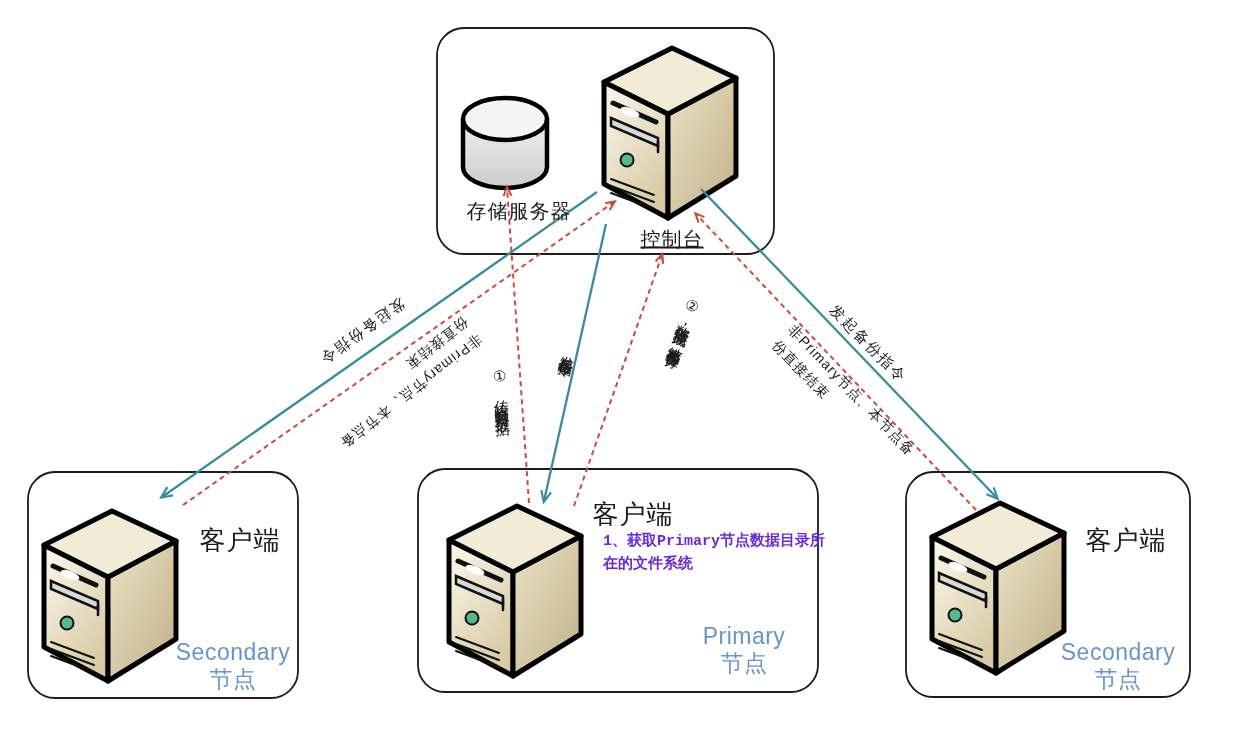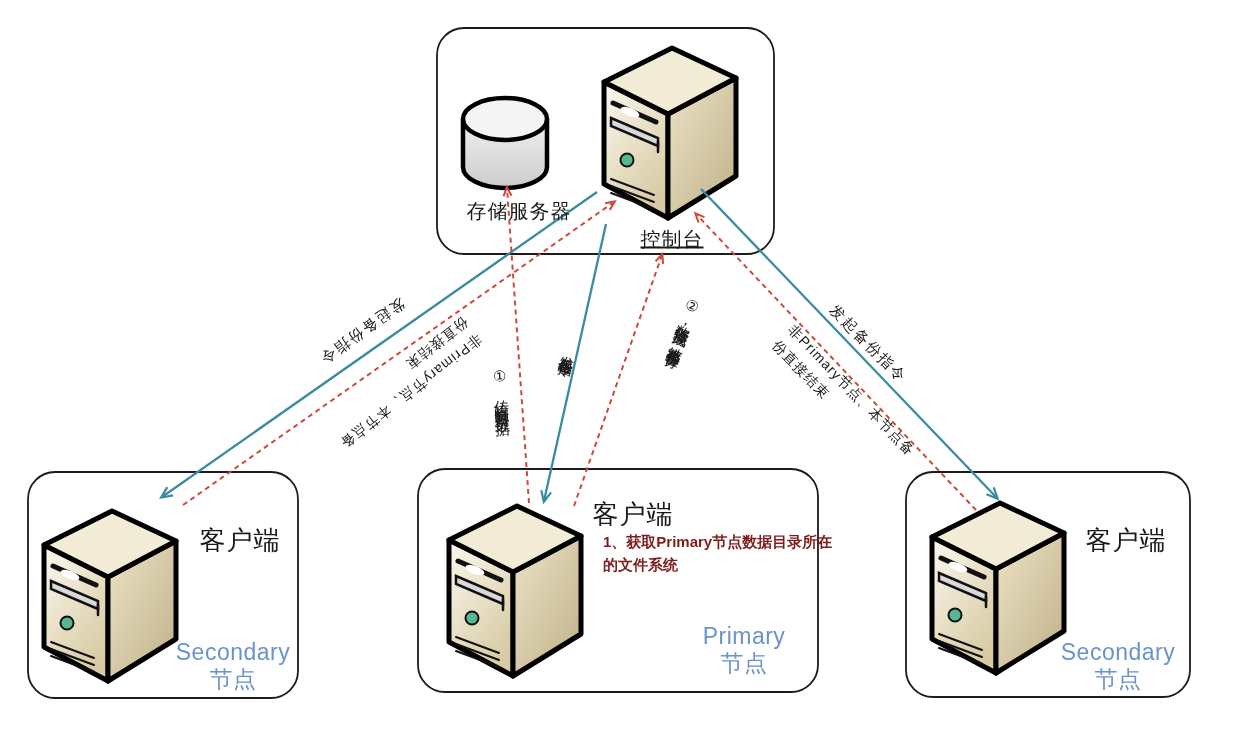--- a/index.html
+++ b/index.html
@@ -4,22 +4,22 @@
 <style>
   html,body{margin:0;padding:0;background:#ffffff;}
   .canvas{position:relative;width:1247px;height:739px;background:#ffffff;overflow:hidden;
           font-family:"Liberation Sans","DejaVu Sans",sans-serif;}
   svg.layer{position:absolute;left:0;top:0;}
   .lbl{position:absolute;color:#1a1a1a;transform:translate(-50%,-50%);white-space:nowrap;
        font-family:"Liberation Sans","DejaVu Sans",sans-serif;}
   .box-title{font-size:20px;letter-spacing:1px;margin-left:13px;}
   .client{font-size:26px;letter-spacing:1px;}
   .role{font-size:23px;color:#6a92cb;text-align:center;line-height:1.18;letter-spacing:0.5px;}
-  .steps{position:absolute;left:603px;top:531px;width:230px;color:#7f1d1d;
-         font-size:15px;font-weight:bold;line-height:1.5;}
+  .steps{position:absolute;left:603px;top:531px;width:230px;color:#6d28d9;
+         font-size:15px;font-weight:bold;line-height:1.5;font-family:Liberation Mono, monospace;}
   .steps p{margin:0 0 14px 0;}
   .arrow-lbl{font-size:15px;letter-spacing:2px;}
   .arrow-lbl2{font-size:14px;letter-spacing:1px;white-space:normal;width:180px;line-height:1.55;}
   .vert{writing-mode:vertical-rl;text-orientation:upright;}
   .rot-cmd-left  {transform:translate(-50%,-50%) rotate(144deg);}
   .rot-np-left   {transform:translate(-50%,-50%) rotate(142deg);}
   .rot-transfer  {transform:translate(-50%,-50%) rotate(-3deg);font-size:15px;letter-spacing:3px;}
   .rot-cmd-mid   {transform:translate(-50%,-50%) rotate(12deg);font-size:15px;letter-spacing:1px;}
   .rot-done      {transform:translate(-50%,-50%) rotate(20deg);font-size:15px;letter-spacing:1px;
                   height:152px;line-height:1.5;}

